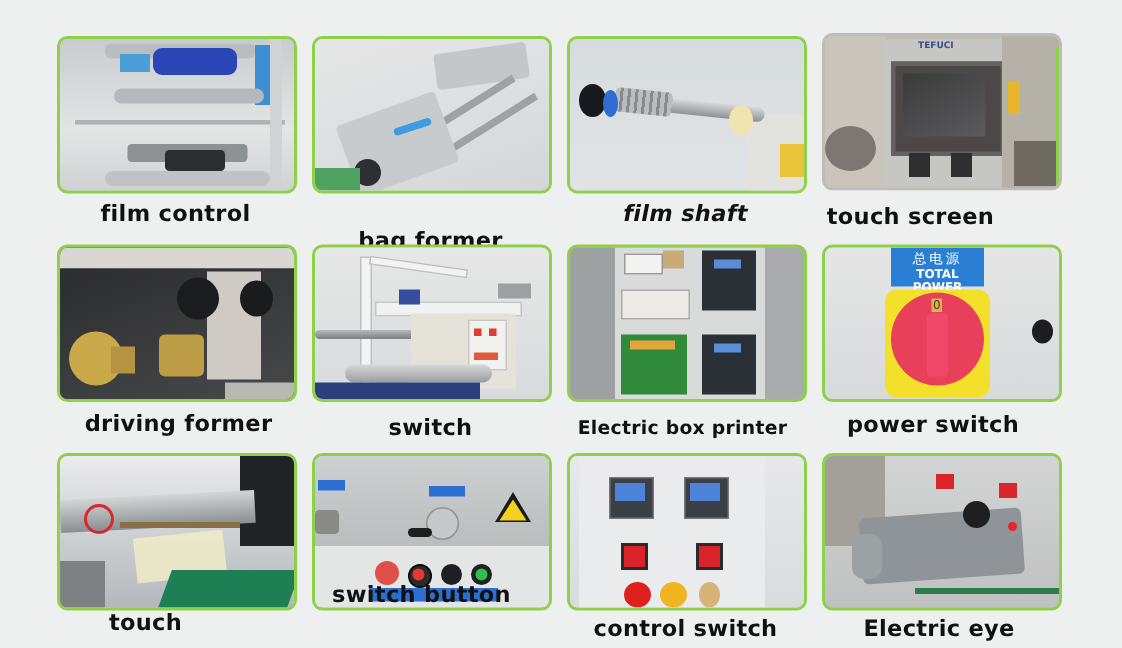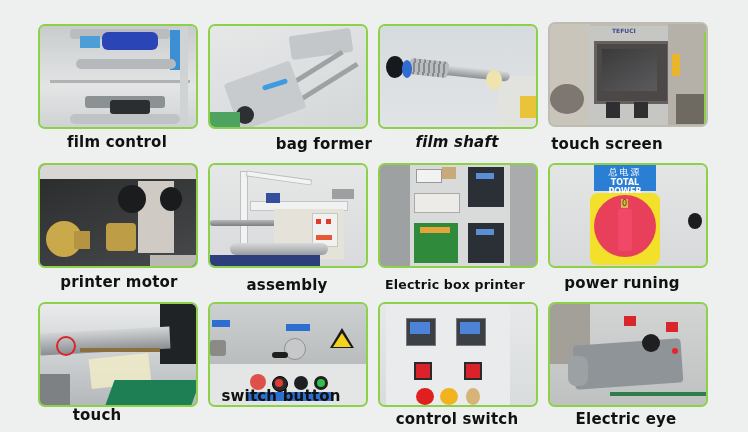--- a/index.html
+++ b/index.html
@@ -45,21 +45,21 @@
 <div class="card" style="left:208px;top:24px;background:#dfe1e2;">
   <div class="shape" style="left:0;top:0;width:156px;height:101px;background:linear-gradient(160deg,#e6e8e8,#d4d7d8);"></div>
   <div class="shape" style="left:80px;top:6px;width:62px;height:24px;background:#c3c7c9;border-radius:3px;transform:rotate(-8deg);"></div>
   <div class="shape" style="left:40px;top:50px;width:100px;height:5px;background:#9da2a5;transform:rotate(-32deg);"></div>
   <div class="shape" style="left:55px;top:62px;width:100px;height:5px;background:#9da2a5;transform:rotate(-32deg);"></div>
   <div class="shape" style="left:20px;top:45px;width:70px;height:50px;background:#c7cbcd;transform:rotate(-20deg);border-radius:3px;"></div>
   <div class="shape" style="left:52px;top:56px;width:26px;height:5px;background:#3d9be0;border-radius:3px;transform:rotate(-18deg);"></div>
   <div class="shape round" style="left:26px;top:80px;width:18px;height:18px;background:#2d3033;"></div>
   <div class="shape" style="left:0;top:86px;width:30px;height:15px;background:#4fa360;"></div>
 </div>
-<div class="label" style="left:202px;top:135px;text-align:right;">bag former</div>
+<div class="label" style="left:202px;top:151px;">bag former</div>
 
 <div class="card" style="left:378px;top:24px;background:#dde1e4;">
   <div class="shape" style="left:0;top:0;width:156px;height:101px;background:linear-gradient(180deg,#d6dbde,#e1e4e6);"></div>
   <div class="shape" style="left:118px;top:50px;width:38px;height:51px;background:#e2e2df;"></div>
   <div class="shape" style="left:140px;top:70px;width:16px;height:22px;background:#e9c33a;"></div>
   <div class="shape" style="left:20px;top:40px;width:110px;height:10px;background:linear-gradient(180deg,#dadcdd,#8d9194);border-radius:5px;transform:rotate(6deg);"></div>
   <div class="shape" style="left:30px;top:34px;width:38px;height:16px;background:repeating-linear-gradient(90deg,#b9bdc0 0 3px,#868b8f 3px 5px);border-radius:3px;transform:rotate(6deg);"></div>
   <div class="shape round" style="left:6px;top:30px;width:18px;height:22px;background:#161a1e;"></div>
   <div class="shape round" style="left:22px;top:34px;width:10px;height:18px;background:#2f6bd2;"></div>
   <div class="shape round" style="left:106px;top:44px;width:16px;height:20px;background:#efe4b0;"></div>
@@ -86,39 +86,39 @@
   <div class="shape" style="left:0;top:0;width:156px;height:14px;background:#d8d7d3;"></div>
   <div class="shape" style="left:0;top:14px;width:156px;height:87px;background:linear-gradient(160deg,#2c2d2f,#48494b);"></div>
   <div class="shape" style="left:98px;top:16px;width:36px;height:72px;background:#cfcbc4;"></div>
   <div class="shape round" style="left:78px;top:20px;width:28px;height:28px;background:#1b1c1e;"></div>
   <div class="shape round" style="left:120px;top:22px;width:22px;height:24px;background:#1a1b1d;"></div>
   <div class="shape round" style="left:6px;top:56px;width:36px;height:36px;background:#c9a94a;"></div>
   <div class="shape" style="left:34px;top:66px;width:16px;height:18px;background:#b49443;"></div>
   <div class="shape" style="left:66px;top:58px;width:30px;height:28px;background:#bd9d45;border-radius:4px;"></div>
   <div class="shape" style="left:110px;top:90px;width:46px;height:11px;background:#b9b8b3;"></div>
 </div>
-<div class="label" style="left:34px;top:273px;">printer motor</div>
+<div class="label" style="left:34px;top:273px;">driving former</div>
 
 <div class="card" style="left:208px;top:163px;background:#e3e4e4;">
   <div class="shape" style="left:0;top:0;width:156px;height:101px;background:linear-gradient(180deg,#e6e8e8,#d8dadb);"></div>
   <div class="shape" style="left:30px;top:6px;width:6px;height:90px;background:#f2f3f3;border:1px solid #bcc0c2;"></div>
   <div class="shape" style="left:36px;top:10px;width:64px;height:4px;background:#f2f3f3;border:1px solid #bcc0c2;transform:rotate(8deg);"></div>
   <div class="shape" style="left:40px;top:36px;width:96px;height:8px;background:#f0f1f1;border:1px solid #c3c6c8;"></div>
   <div class="shape" style="left:56px;top:28px;width:14px;height:10px;background:#364e9e;"></div>
   <div class="shape" style="left:0;top:55px;width:70px;height:6px;background:linear-gradient(180deg,#b7b9ba,#7c7f82);border-radius:3px;"></div>
   <div class="shape" style="left:64px;top:44px;width:70px;height:50px;background:#e5e3d9;"></div>
   <div class="shape" style="left:102px;top:48px;width:24px;height:32px;background:#f1f1ef;border:1px solid #c7c7c4;"></div>
   <div class="shape" style="left:106px;top:54px;width:5px;height:5px;background:#e03b2f;"></div>
   <div class="shape" style="left:116px;top:54px;width:5px;height:5px;background:#e03b2f;"></div>
   <div class="shape" style="left:106px;top:70px;width:16px;height:5px;background:#e35a3a;"></div>
   <div class="shape" style="left:20px;top:78px;width:98px;height:12px;background:linear-gradient(180deg,#d6d8d9,#9a9da0);border-radius:6px;"></div>
   <div class="shape" style="left:0;top:90px;width:110px;height:11px;background:#2c3f7c;"></div>
   <div class="shape" style="left:122px;top:24px;width:22px;height:10px;background:#9d9fa1;"></div>
 </div>
-<div class="label" style="left:202px;top:276px;">assembly</div>
+<div class="label" style="left:202px;top:276px;">switch</div>
 
 <div class="card" style="left:378px;top:163px;background:#b6b8b8;">
   <div class="shape" style="left:0;top:0;width:30px;height:101px;background:#9ea1a2;"></div>
   <div class="shape" style="left:30px;top:0;width:100px;height:101px;background:#d9dbda;"></div>
   <div class="shape" style="left:36px;top:4px;width:24px;height:12px;background:#f2f2f1;border:1px solid #999;"></div>
   <div class="shape" style="left:62px;top:2px;width:14px;height:12px;background:#c7a97a;"></div>
   <div class="shape" style="left:34px;top:28px;width:44px;height:18px;background:#ecebe7;border:1px solid #aaa;"></div>
   <div class="shape" style="left:88px;top:2px;width:36px;height:40px;background:#2b2f36;"></div>
   <div class="shape" style="left:96px;top:8px;width:18px;height:6px;background:#5a8fd8;"></div>
   <div class="shape" style="left:34px;top:58px;width:44px;height:40px;background:#2f8a3c;"></div>
@@ -133,21 +133,21 @@
   <div class="shape" style="left:0;top:0;width:156px;height:101px;background:linear-gradient(180deg,#e4e6e6,#d7d9da);"></div>
   <div class="shape" style="left:44px;top:0;width:62px;height:26px;background:#2a7fd4;"></div>
   <div class="abs" style="left:44px;top:1px;width:62px;text-align:center;font-size:9px;color:#fff;letter-spacing:2px;">总电源</div>
   <div class="abs" style="left:44px;top:13px;width:62px;text-align:center;font-size:8px;font-weight:bold;color:#fff;">TOTAL POWER</div>
   <div class="shape" style="left:40px;top:28px;width:70px;height:72px;background:#f2e02a;border-radius:8px;"></div>
   <div class="shape round" style="left:44px;top:30px;width:62px;height:62px;background:#e8405a;"></div>
   <div class="abs" style="left:71px;top:34px;font-size:8px;color:#5a3a10;background:#d9b255;padding:0 1px;">0</div>
   <div class="shape" style="left:68px;top:44px;width:14px;height:42px;background:#f04868;border-radius:3px;"></div>
   <div class="shape round" style="left:138px;top:48px;width:14px;height:16px;background:#1d1d1f;"></div>
 </div>
-<div class="label" style="left:537px;top:274px;">power runing</div>
+<div class="label" style="left:537px;top:274px;">power switch</div>
 
 <div class="card" style="left:38px;top:302px;background:#c9cdcf;">
   <div class="shape" style="left:0;top:0;width:156px;height:101px;background:linear-gradient(180deg,#e9ebec,#b4b8ba);"></div>
   <div class="shape" style="left:120px;top:0;width:36px;height:60px;background:#1f2326;"></div>
   <div class="shape" style="left:0;top:26px;width:130px;height:22px;background:linear-gradient(180deg,#d3d6d7,#8a8e91);transform:rotate(-3deg);"></div>
   <div class="shape" style="left:40px;top:44px;width:80px;height:4px;background:#8a7040;"></div>
   <div class="shape" style="left:16px;top:32px;width:16px;height:16px;border:2px solid #d9262a;border-radius:50%;"></div>
   <div class="shape" style="left:50px;top:52px;width:60px;height:30px;background:rgba(240,235,200,0.85);transform:rotate(-6deg);"></div>
   <div class="shape" style="left:70px;top:76px;width:86px;height:25px;background:#1f7f54;transform:skewX(-20deg);"></div>
   <div class="shape" style="left:0;top:70px;width:30px;height:31px;background:#7d8184;"></div>

